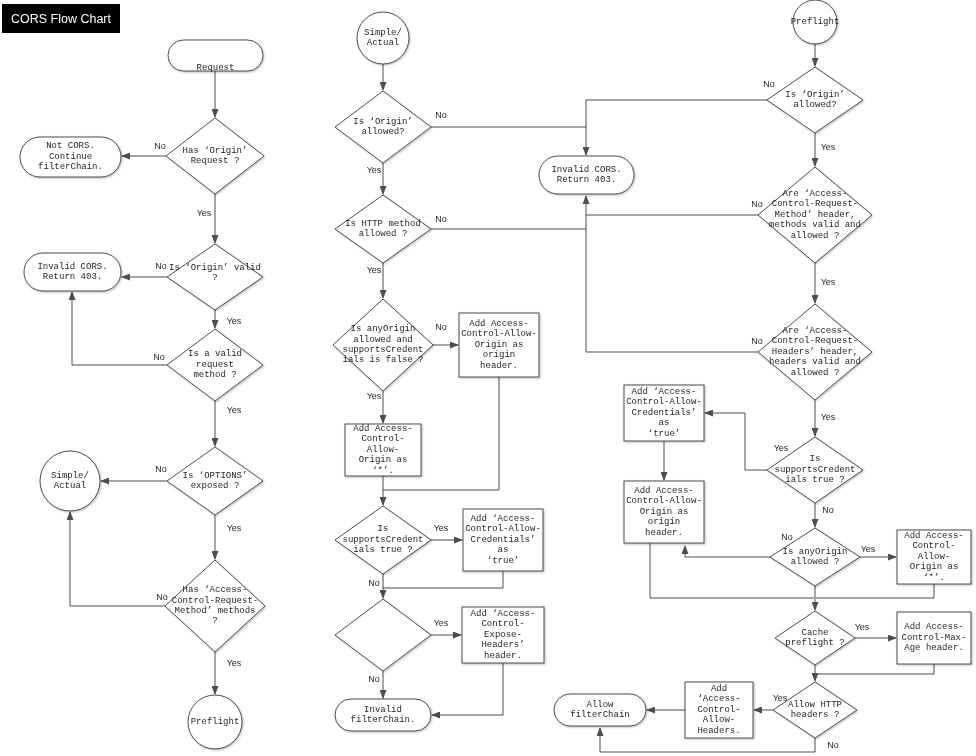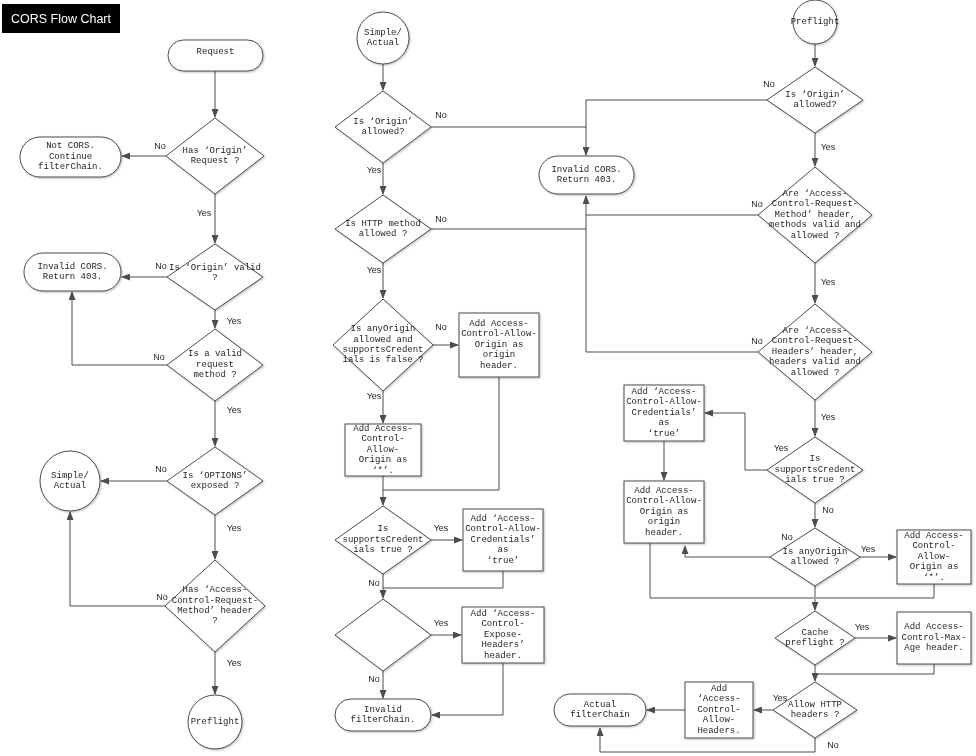--- a/index.html
+++ b/index.html
@@ -120,37 +120,37 @@
       <polygon class="shp" points="775,638 815,611 855,638 815,665"></polygon>
       <rect class="shp" x="897" y="612" width="74" height="52"></rect>
       <polygon class="shp" points="773,710 815,682 857,710 815,738"></polygon>
       <rect class="shp" x="685" y="682" width="68" height="56"></rect>
       <rect class="shp" x="554" y="694" width="92" height="32" rx="16"></rect>
     </g>
   </svg>
 
   <div class="title-box">CORS Flow Chart</div>
 
-  <div class="node-label" style="left:168px;top:40px;width:95px;height:24px">Request</div>
+  <div class="node-label" style="left:168px;top:56px;width:95px;height:24px">Request</div>
   <div class="node-label" style="left:170px;top:124px;width:90px;height:64px">Has ‘Origin’
 Request ?</div>
   <div class="node-label" style="left:22px;top:139px;width:97px;height:36px">Not CORS. Continue
 filterChain.</div>
   <div class="node-label" style="left:169px;top:245px;width:92px;height:56px">Is ‘Origin’ valid ?</div>
   <div class="node-label" style="left:26px;top:255px;width:93px;height:34px">Invalid CORS.
 Return 403.</div>
   <div class="node-label" style="left:169px;top:337px;width:92px;height:56px">Is a valid request
 method ?</div>
   <div class="node-label" style="left:169px;top:453px;width:92px;height:56px">Is ‘OPTIONS’
 exposed ?</div>
   <div class="node-label" style="left:40px;top:451px;width:60px;height:60px">Simple/
 Actual</div>
   <div class="node-label" style="left:168px;top:564px;width:94px;height:84px">Has ‘Access-
 Control-Request-
-Method’ header
+Method’ methods
 ?</div>
   <div class="node-label" style="left:188px;top:697px;width:54px;height:50px">Preflight</div>
 
   <div class="node-label" style="left:357px;top:12px;width:52px;height:52px">Simple/
 Actual</div>
   <div class="node-label" style="left:337px;top:99px;width:92px;height:56px">Is ‘Origin’
 allowed?</div>
   <div class="node-label" style="left:541px;top:158px;width:91px;height:34px">Invalid CORS.
 Return 403.</div>
   <div class="node-label" style="left:337px;top:201px;width:92px;height:56px">Is HTTP method
@@ -211,21 +211,21 @@
 preflight ?</div>
   <div class="node-label" style="left:899px;top:614px;width:70px;height:48px">Add Access-
 Control-Max-
 Age header.</div>
   <div class="node-label" style="left:773px;top:684px;width:84px;height:52px">Allow HTTP
 headers ?</div>
   <div class="node-label" style="left:687px;top:684px;width:64px;height:52px">Add ‘Access-
 Control-
 Allow-
 Headers.</div>
-  <div class="node-label" style="left:556px;top:696px;width:88px;height:28px">Actual filterChain</div>
+  <div class="node-label" style="left:556px;top:696px;width:88px;height:28px">Allow filterChain</div>
 
   <div class="edge-label" style="left:160px;top:146px">No</div>
   <div class="edge-label" style="left:204px;top:213px">Yes</div>
   <div class="edge-label" style="left:161px;top:266px">No</div>
   <div class="edge-label" style="left:234px;top:321px">Yes</div>
   <div class="edge-label" style="left:159px;top:357px">No</div>
   <div class="edge-label" style="left:234px;top:410px">Yes</div>
   <div class="edge-label" style="left:161px;top:469px">No</div>
   <div class="edge-label" style="left:234px;top:528px">Yes</div>
   <div class="edge-label" style="left:162px;top:597px">No</div>

